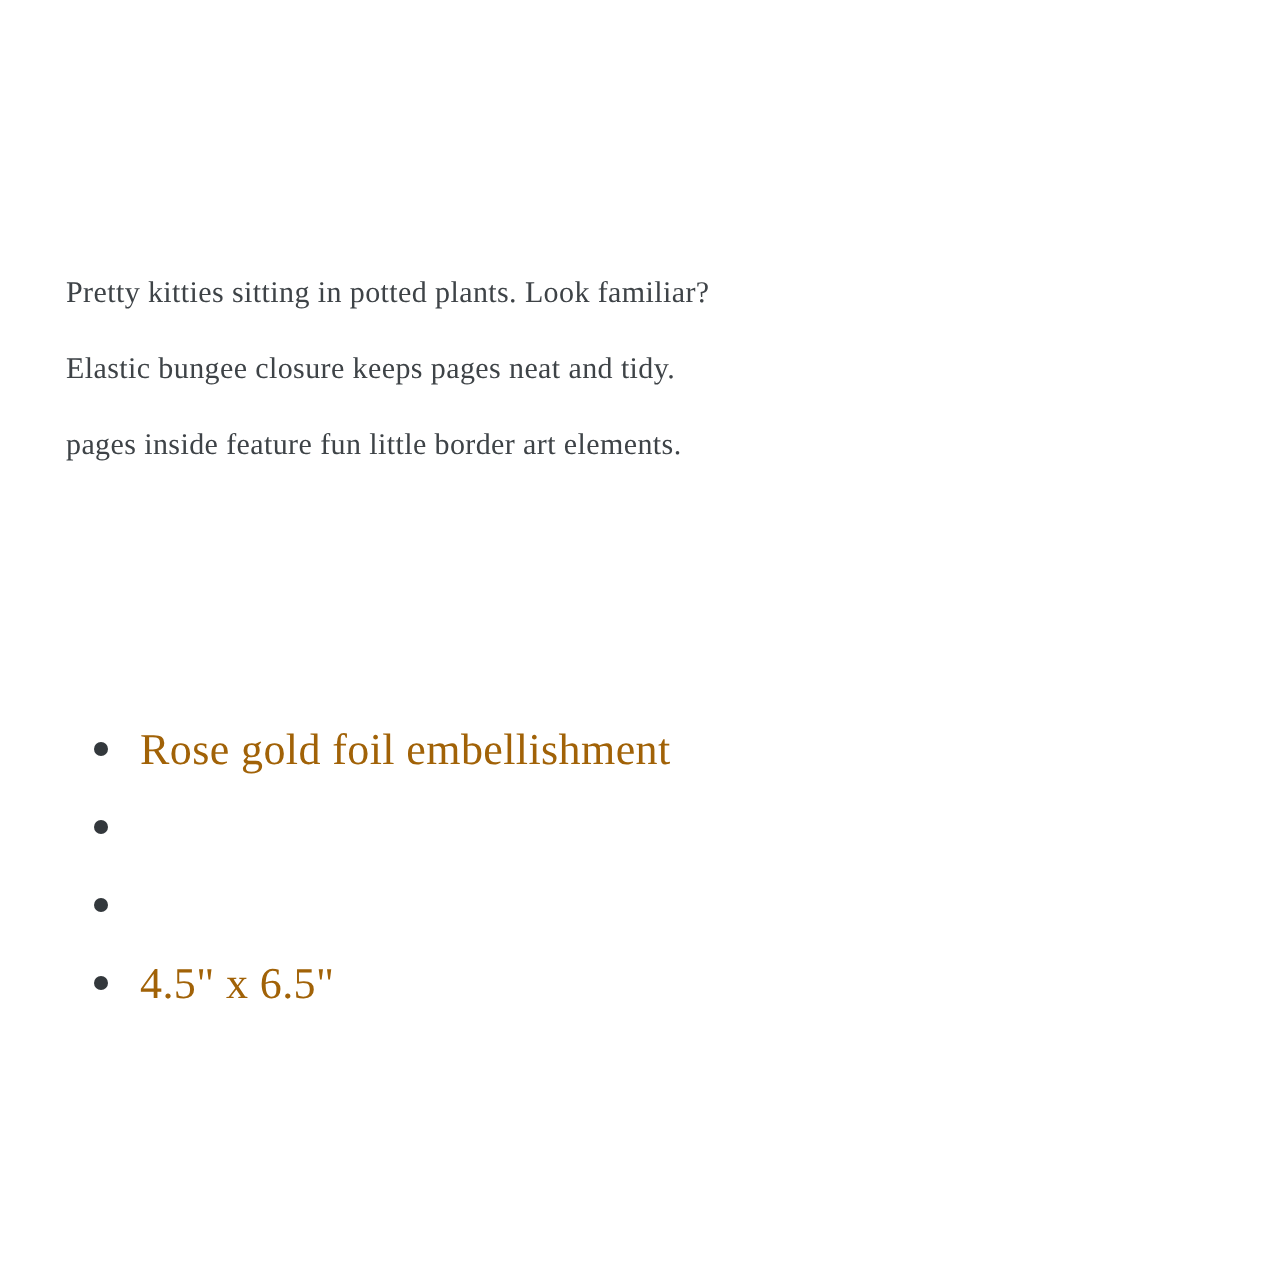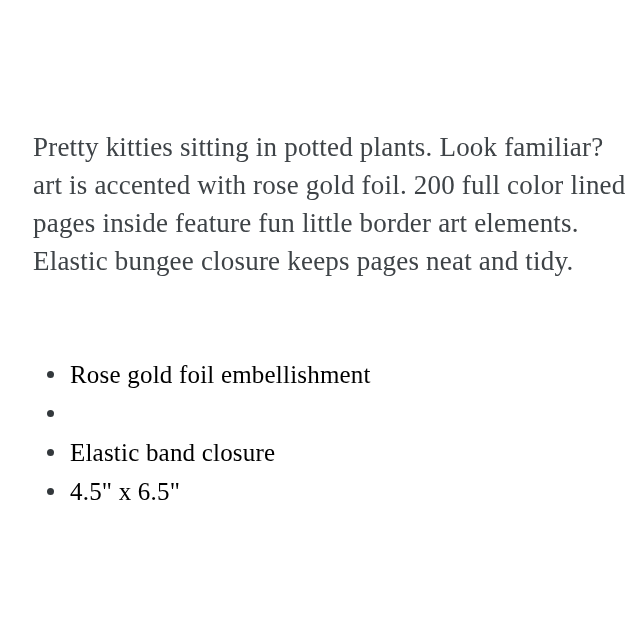--- a/index.html
+++ b/index.html
@@ -14,36 +14,36 @@
     position: relative;
     width: 640px;
     height: 640px;
     background: #ffffff;
   }
   .description {
     position: absolute;
     left: 33px;
     top: 128px;
     width: 590px;
-    font-size: 27px;
+    font-size: 15px;
     line-height: 38px;
     color: #3e4347;
     letter-spacing: 0.2px;
   }
   .description .line {
     white-space: nowrap;
     height: 38px;
   }
   .features {
     position: absolute;
     left: 47px;
     top: 355px;
     list-style: none;
-    font-size: 25px;
-    color: #000000;
+    font-size: 22px;
+    color: #a16207;
     letter-spacing: 0.2px;
   }
   .features .item {
     display: flex;
     align-items: center;
     height: 39px;
     white-space: nowrap;
   }
   .bullet {
     display: inline-block;
@@ -55,36 +55,34 @@
     flex: 0 0 auto;
   }
 </style>
 </head>
 <body>
 
 <div class="page">
 
   <div class="description">
     <div class="line">Pretty kitties sitting in potted plants. Look familiar?</div>
-    <div class="line">art is accented with rose gold foil. 200 full color lined</div>
+    <div class="line">Elastic bungee closure keeps pages neat and tidy.</div>
     <div class="line">pages inside feature fun little border art elements.</div>
-    <div class="line">Elastic bungee closure keeps pages neat and tidy.</div>
   </div>
 
   <ul class="features">
     <li class="item">
       <span class="bullet"></span>
       <span>Rose gold foil embellishment</span>
     </li>
     <li class="item">
       <span class="bullet"></span>
     </li>
     <li class="item">
       <span class="bullet"></span>
-      <span>Elastic band closure</span>
     </li>
     <li class="item">
       <span class="bullet"></span>
       <span>4.5" x 6.5"</span>
     </li>
   </ul>
 
 </div>
 
 </body></html>

